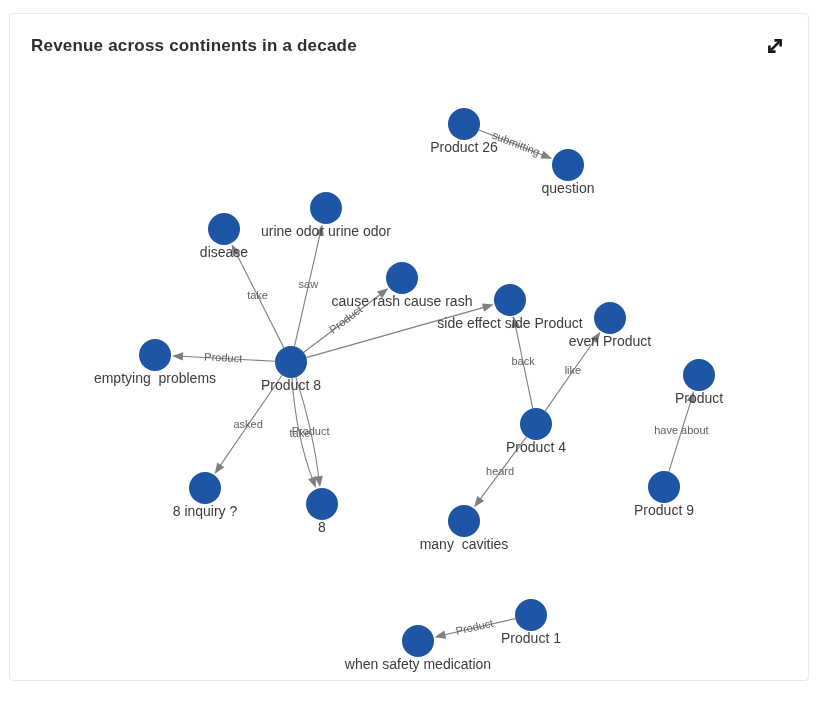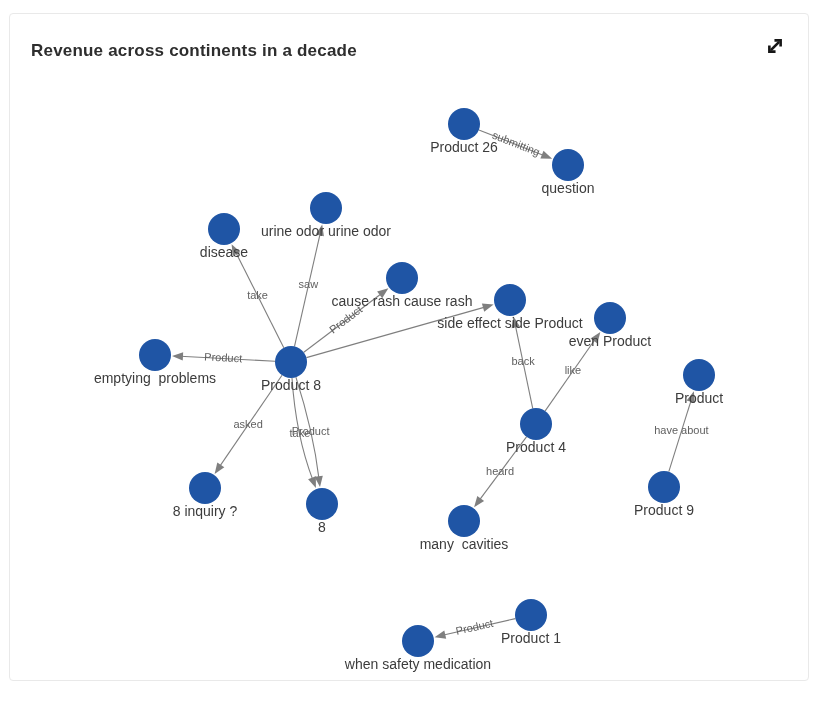--- a/index.html
+++ b/index.html
@@ -1,19 +1,19 @@
 <!DOCTYPE html>
 <html><head>
 <meta charset="utf-8">
 <style>
   html,body{margin:0;padding:0;background:#ffffff;width:824px;height:705px;overflow:hidden;
     font-family:"Liberation Sans","DejaVu Sans",sans-serif;}
   .card{position:absolute;left:9px;top:13px;width:800px;height:668px;background:#ffffff;
     border:1px solid #e9e9e9;border-radius:4px;box-sizing:border-box;}
-  .card-header{display:flex;align-items:flex-end;justify-content:space-between;
+  .card-header{display:flex;align-items:center;justify-content:space-between;
     padding:17px 18px 0 21px;}
   .title{font-size:17px;font-weight:600;color:#2e2e2e;letter-spacing:.2px;}
   .expand-btn{background:none;border:none;padding:2px;margin:0;cursor:pointer;line-height:0;}
   .graph-svg{position:absolute;left:0;top:0;width:824px;height:705px;}
   .node-label{font-size:14px;fill:#3c3c3c;}
   .edge-label{font-size:11px;fill:#606060;}
 </style>
 </head>
 <body>
 

